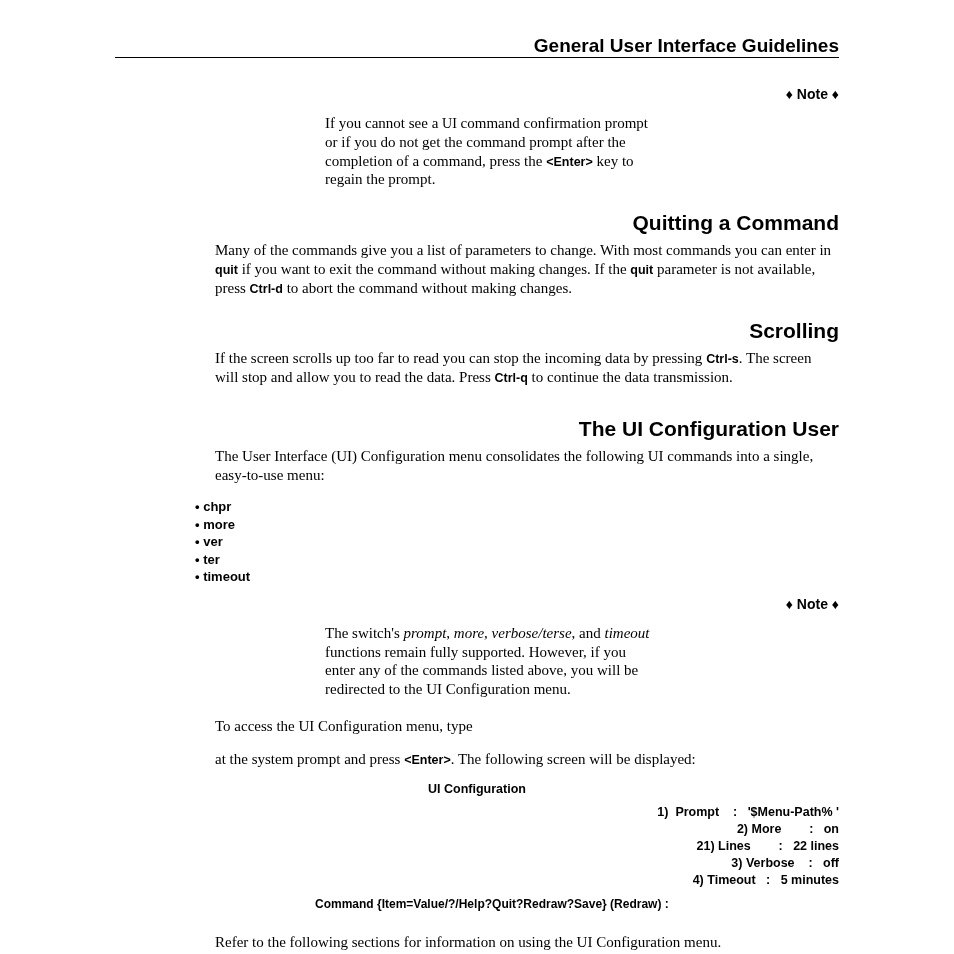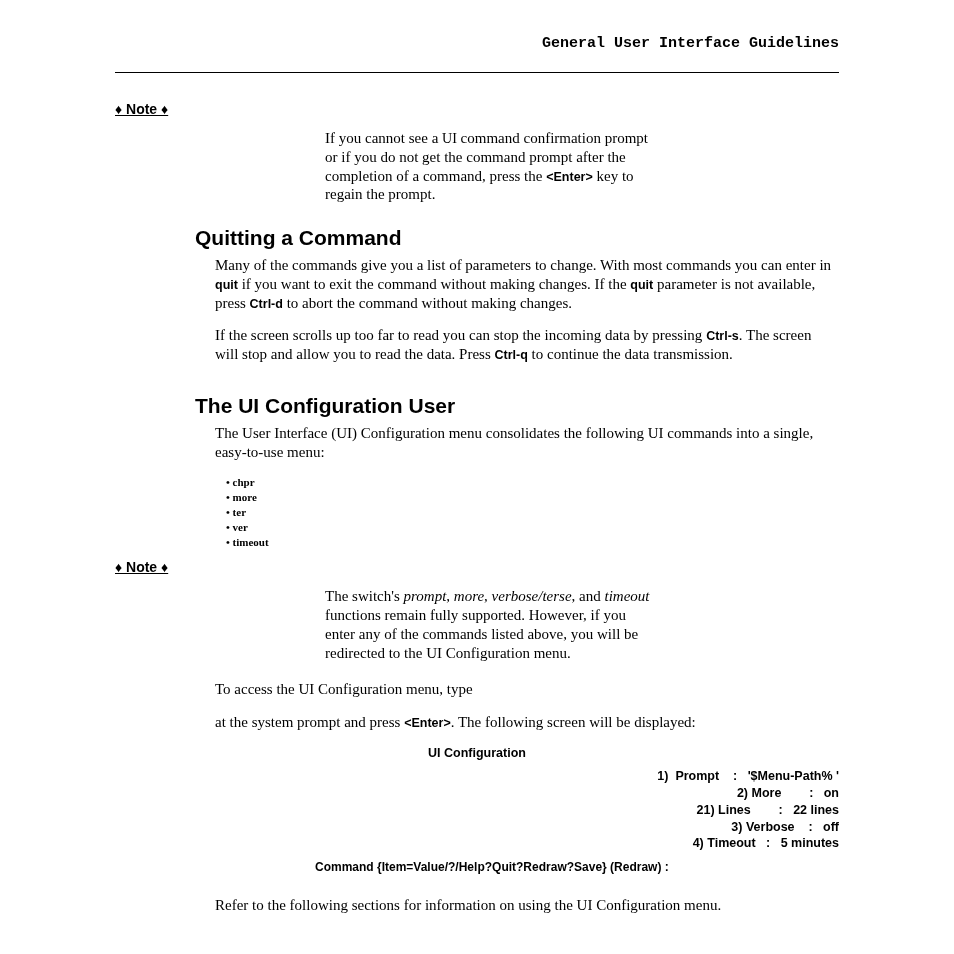--- a/index.html
+++ b/index.html
@@ -8,66 +8,66 @@
     background: #fff;
     font-family: Garamond, "Times New Roman", serif;
     color: #000;
     width: 954px;
     height: 954px;
   }
   .page {
     padding: 35px 115px 30px 115px;
   }
   .running-head {
-    font-family: Liberation Mono, monospace;
+    font-family: Liberation Sans, sans-serif;
     font-weight: bold;
-    font-size: 15px;
+    font-size: 19px;
     text-align: right;
     border-bottom: 1.5px solid #000;
-    padding-bottom: 20px;
+    padding-bottom: 0;
     margin-bottom: 28px;
   }
   .note-label {
-    text-align: left;
+    text-align: right;
     font-family: "Arial Narrow", Arial, sans-serif;
     font-weight: bold;
     font-size: 14px;
     margin: 8px 0 4px 0;
-    text-decoration: underline;
   }
   .note-body {
     font-size: 15px;
     line-height: 1.25;
     margin: 12px 180px 18px 210px;
   }
   h2.sec {
     font-family: "Arial Narrow", Arial, sans-serif;
     font-weight: bold;
     font-size: 21px;
     margin: 22px 0 6px 80px;
     font-stretch: condensed;
+    text-align: right;
   }
   .body {
     font-size: 15px;
     line-height: 1.25;
     margin: 0 0 14px 100px;
   }
   .body-narrow { margin-right: 2px; }
   .sans-b {
     font-family: Arial, sans-serif;
     font-weight: bold;
     font-size: 12.5px;
   }
   ul.cmds {
     list-style: none;
-    margin: 4px 0 10px 111px;
+    margin: 4px 0 10px 80px;
     padding: 0;
-    font-family: Liberation Serif, serif;
+    font-family: Liberation Sans, sans-serif;
     font-weight: bold;
-    font-size: 11px;
+    font-size: 13px;
     line-height: 1.35;
   }
   ul.cmds li::before {
     content: "• ";
   }
   .uic {
     font-family: Arial, sans-serif;
     font-weight: bold;
     font-size: 12.5px;
     margin: 4px 0 8px 190px;
@@ -106,32 +106,33 @@
   <div class="note-label">♦ Note ♦</div>
   <div class="note-body">
     <span>If you cannot see a <span style="font-size:14px">UI</span> command confirmation prompt or if you do not get the command prompt after the completion of a command, press the </span><span class="sans-b">&lt;Enter&gt;</span><span> key to regain the prompt.</span>
   </div>
 
   <h2 class="sec">Quitting a Command</h2>
   <div class="body body-narrow">
     <span>Many of the commands give you a list of parameters to change. With most commands you can enter in </span><span class="sans-b">quit</span><span> if you want to exit the command without making changes. If the </span><span class="sans-b">quit</span><span> parameter is not available, press </span><span class="sans-b">Ctrl-d</span><span> to abort the command without making changes.</span>
   </div>
 
+  <h2 class="sec">Scrolling</h2>
   <div class="body body-narrow">
     <span>If the screen scrolls up too far to read you can stop the incoming data by pressing </span><span class="sans-b">Ctrl-s</span><span>. The screen will stop and allow you to read the data. Press </span><span class="sans-b">Ctrl-q</span><span> to continue the data transmission.</span>
   </div>
 
   <h2 class="sec" style="margin-top:30px">The UI Configuration User</h2>
   <div class="body">The User Interface (UI) Configuration menu consolidates the following UI commands into a single, easy-to-use menu:</div>
 
   <ul class="cmds">
     <li>chpr</li>
     <li>more</li>
+    <li>ver</li>
     <li>ter</li>
-    <li>ver</li>
     <li>timeout</li>
   </ul>
 
   <div class="note-label">♦ Note ♦</div>
   <div class="note-body">
     <span>The switch's </span><em class="i">prompt</em><span>, </span><em class="i">more</em><span>, </span><em class="i">verbose/terse</em><span>, and </span><em class="i">timeout</em><span> functions remain fully supported. However, if you enter any of the commands listed above, you will be redirected to the UI Configuration menu.</span>
   </div>
 
   <div class="body">To access the UI Configuration menu, type</div>
   <div class="body">

